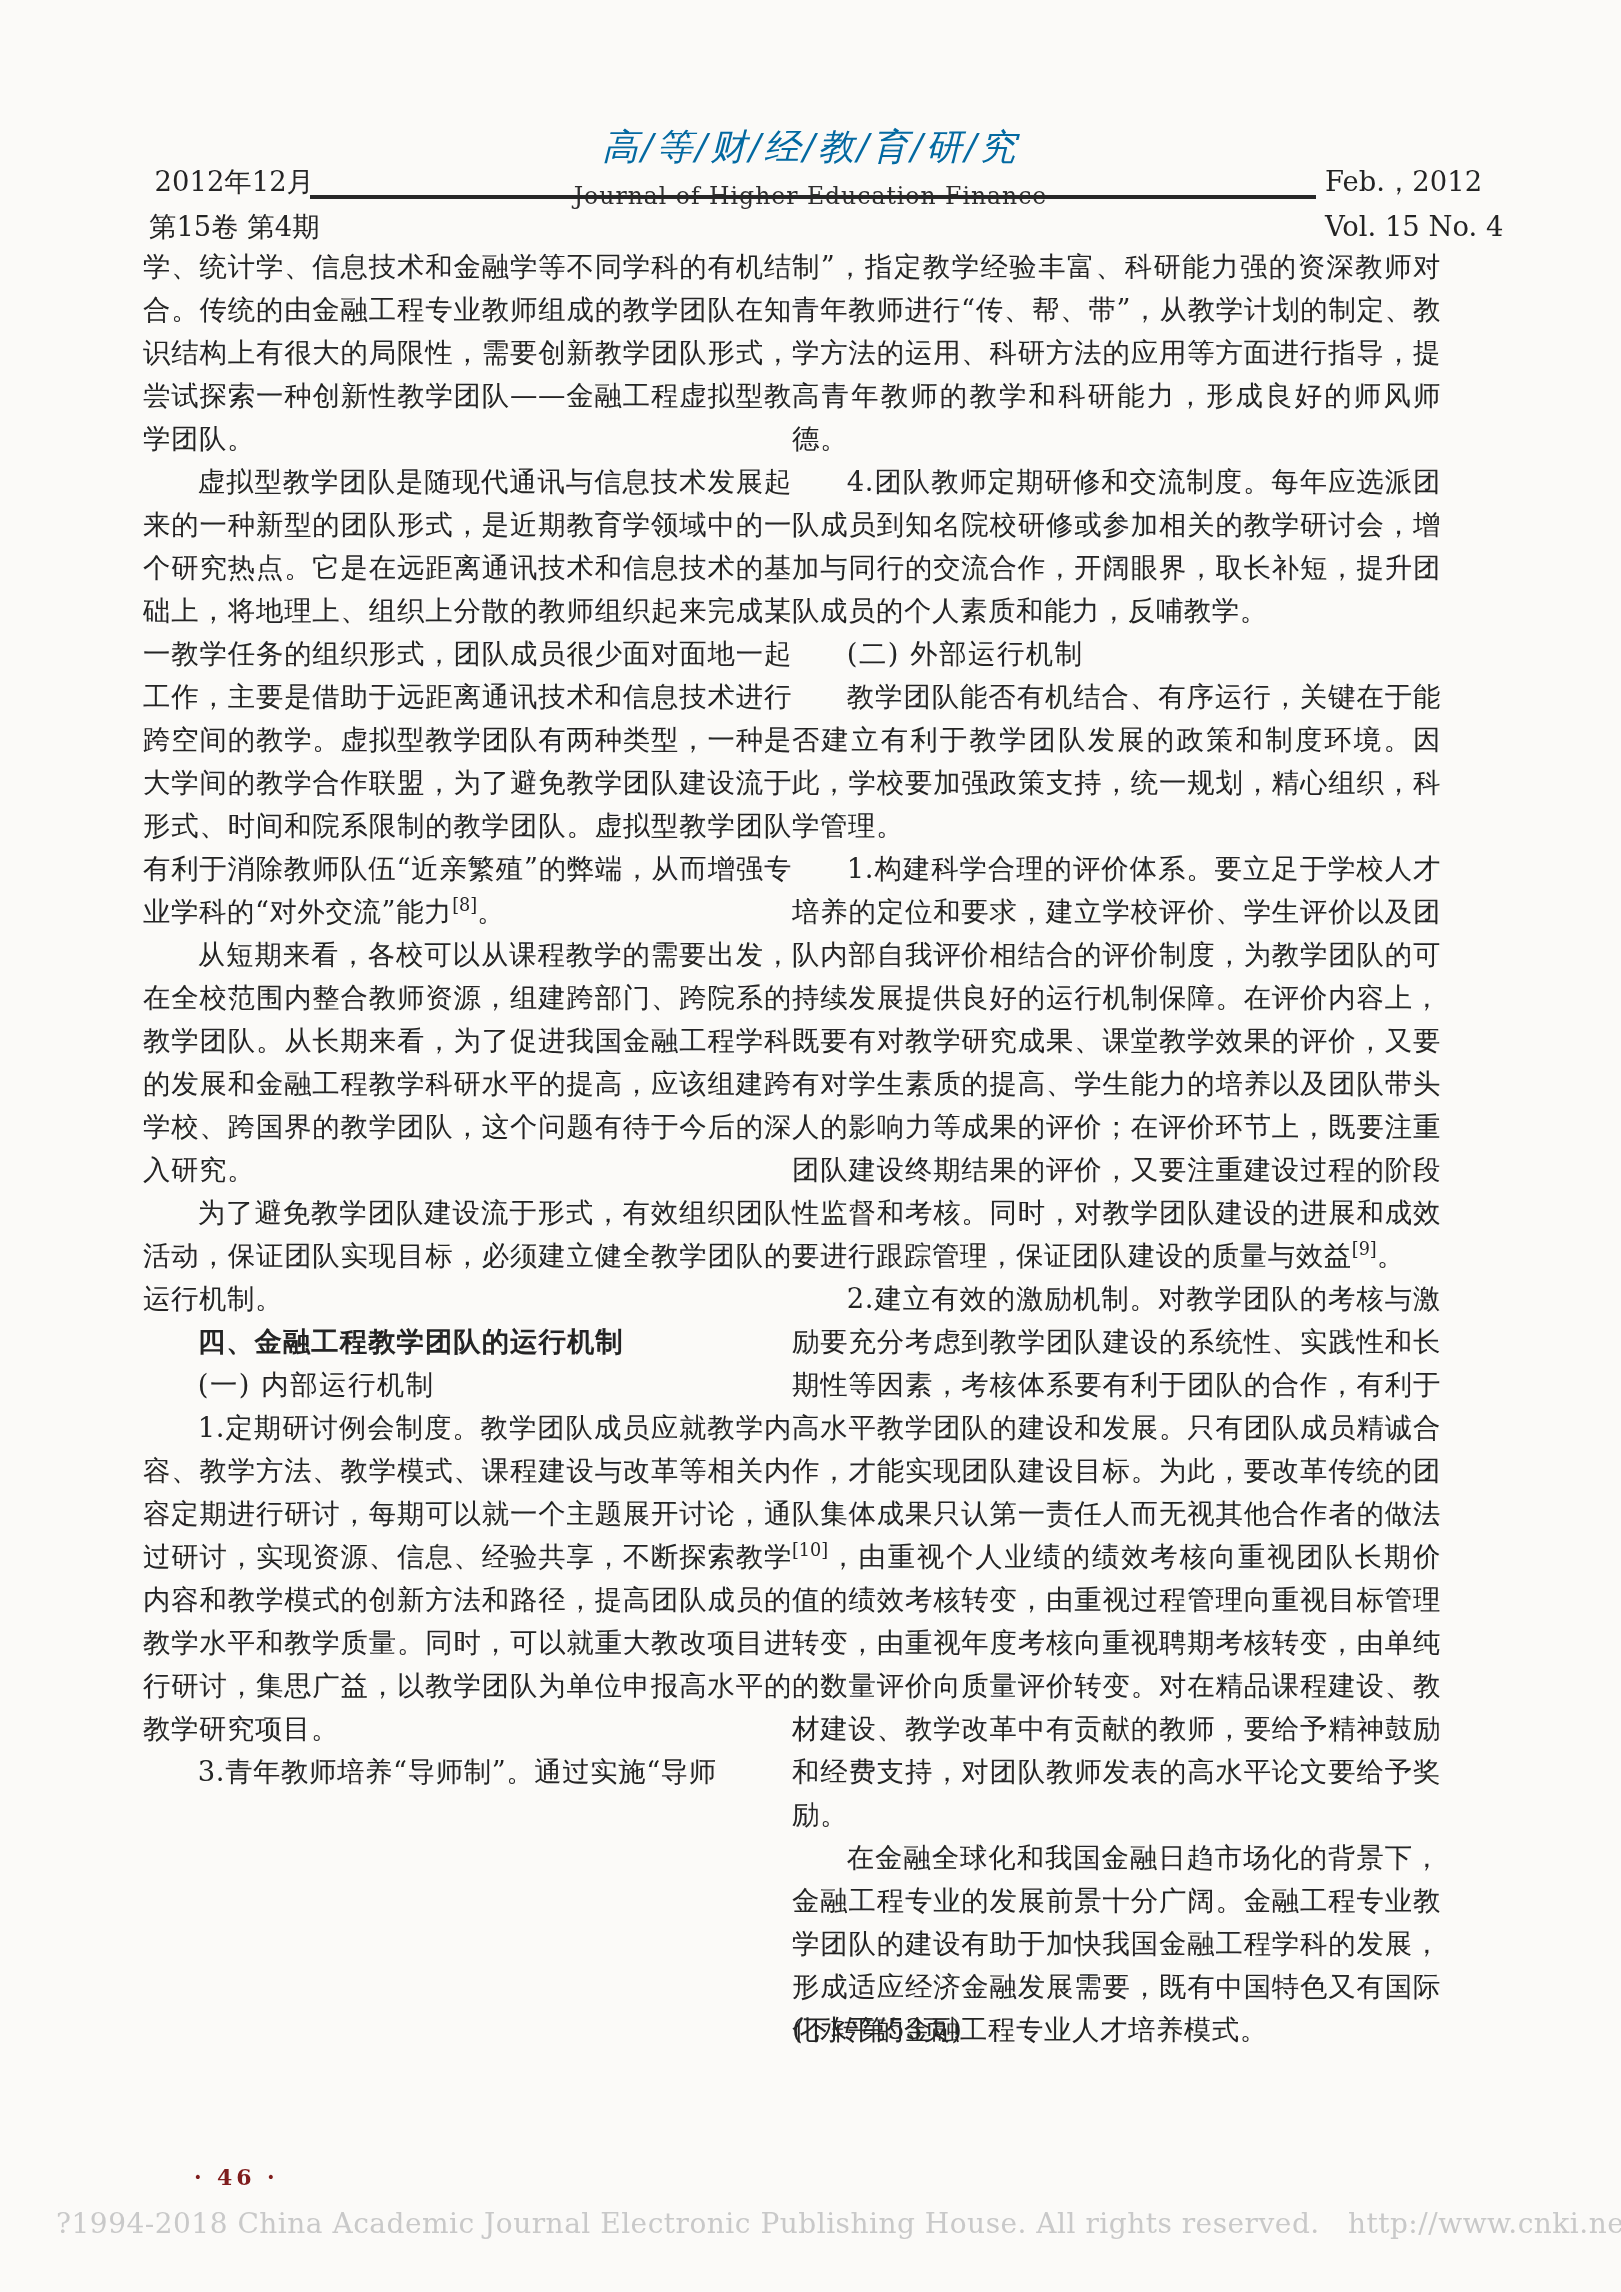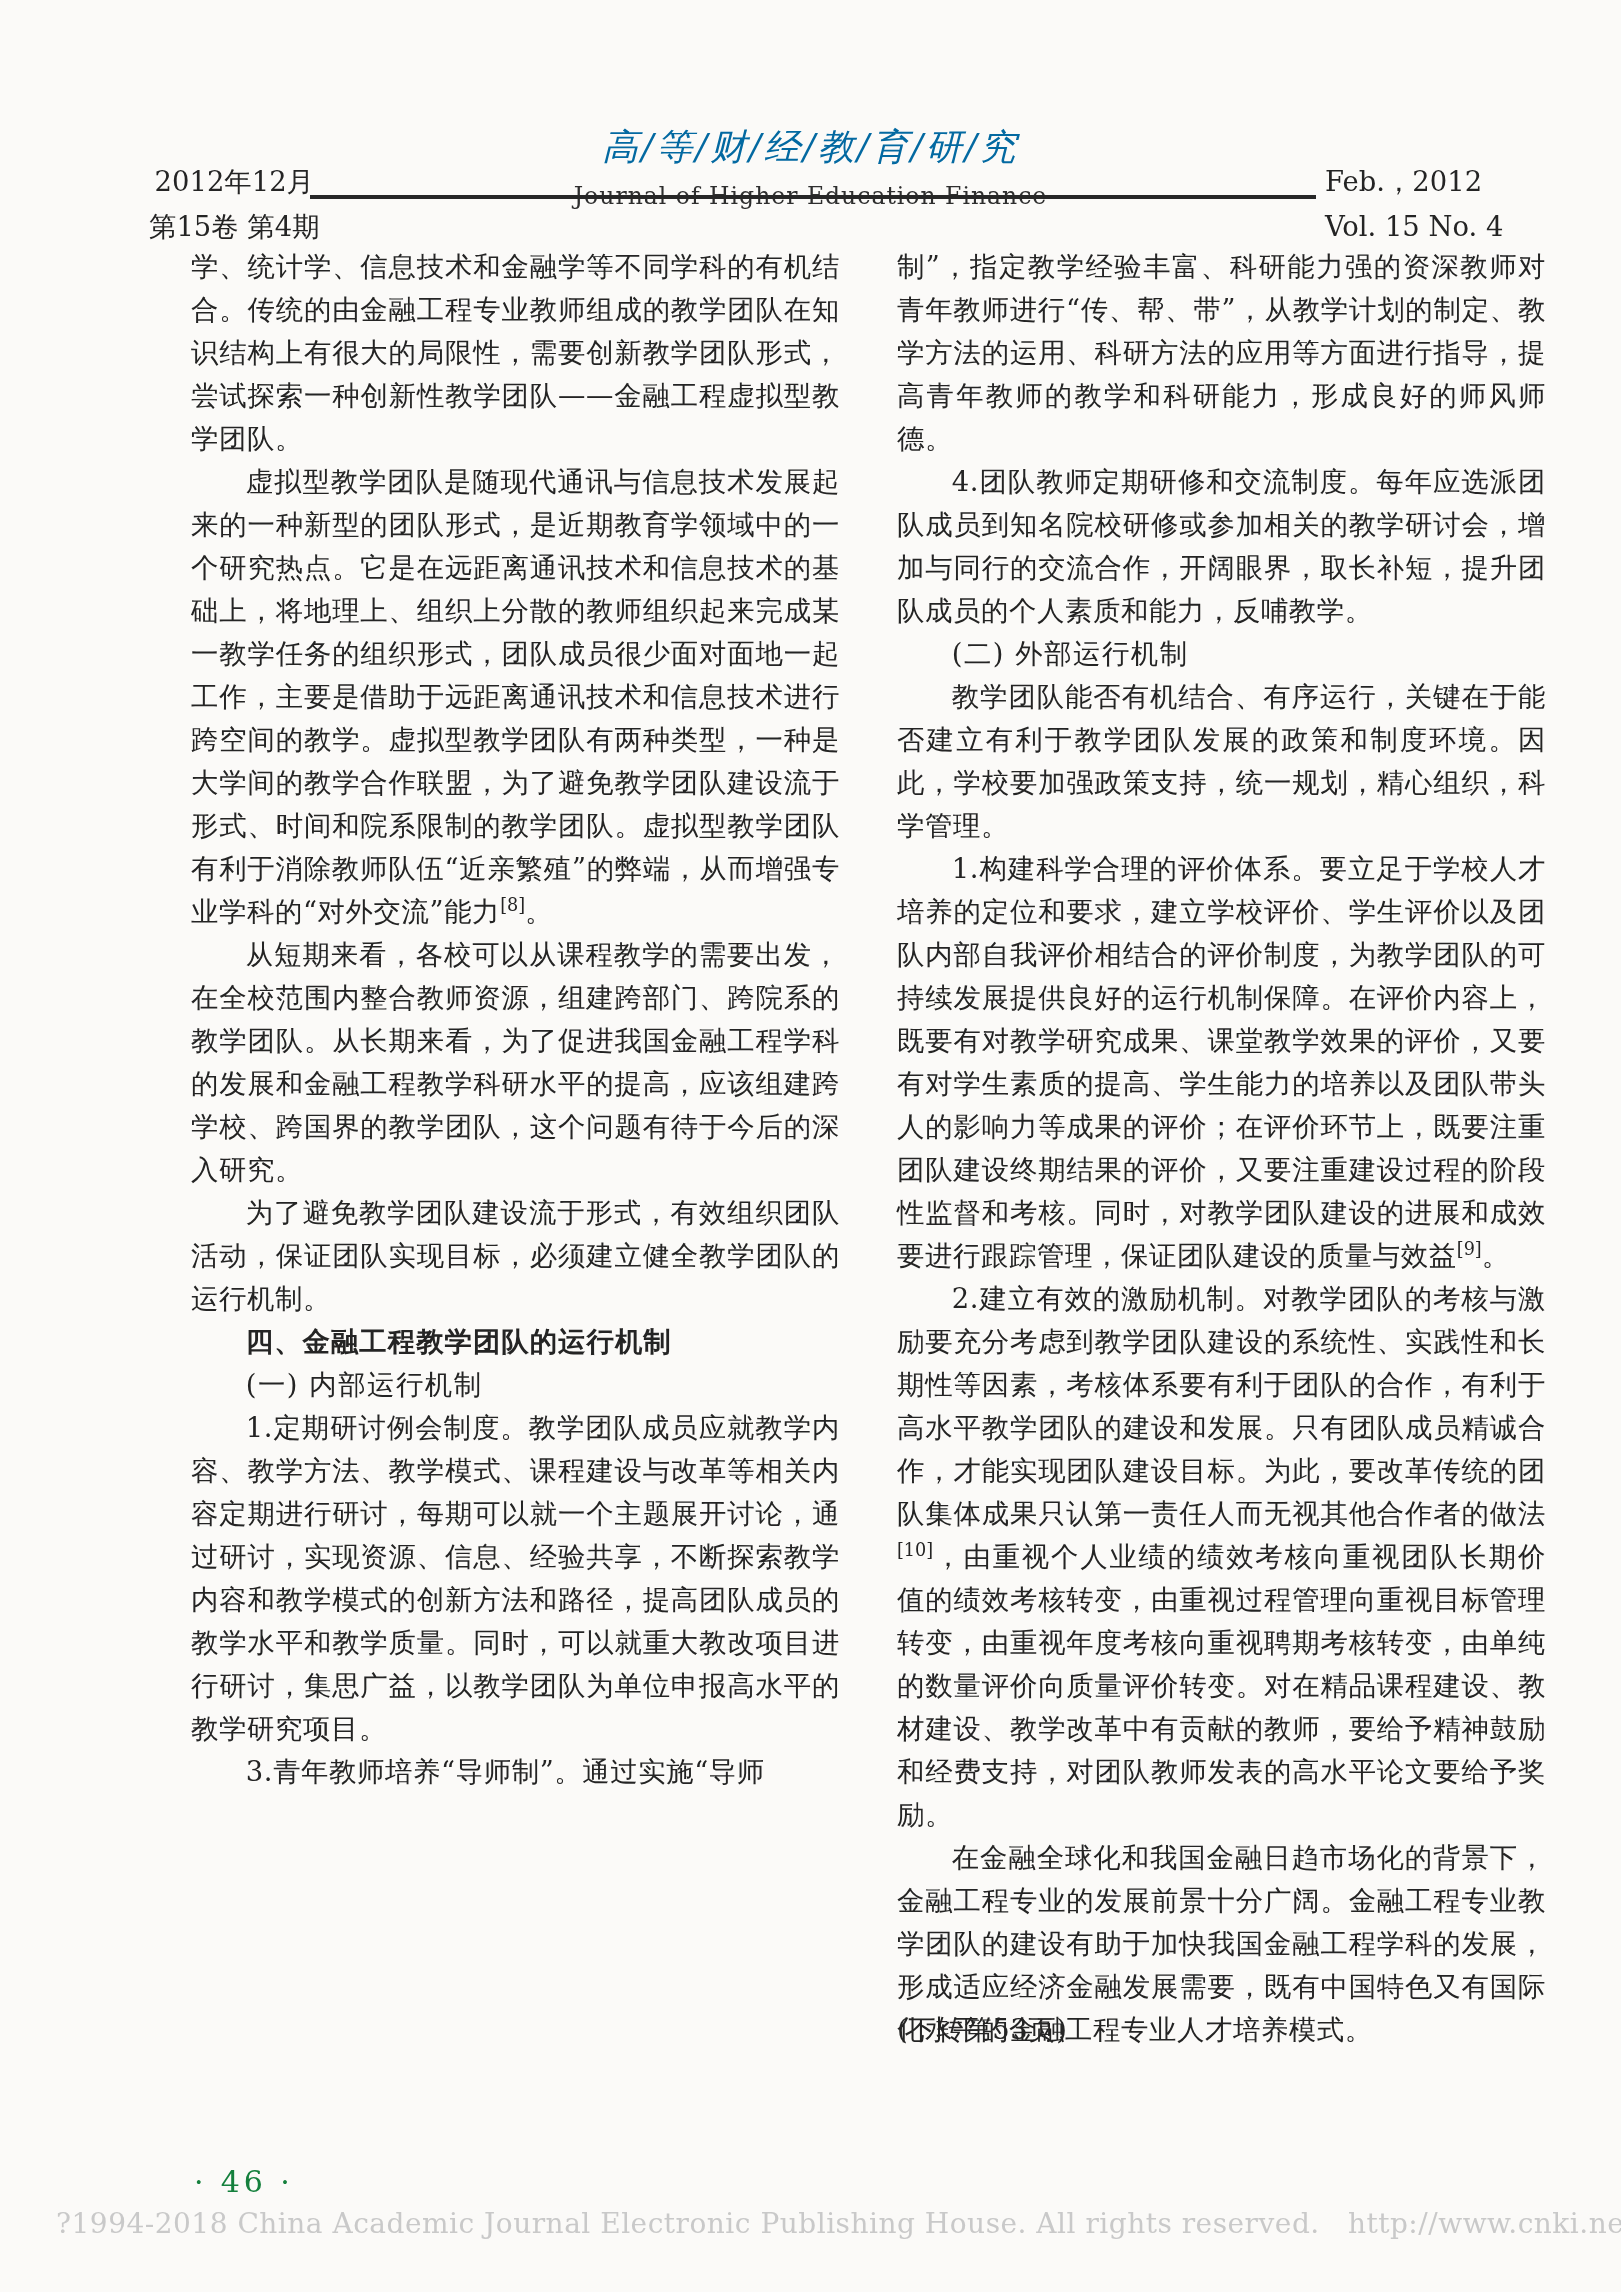--- a/index.html
+++ b/index.html
@@ -23,21 +23,21 @@
   .header-rule {
     position:absolute; top:195px; left:310px; width:1006px; height:3.9px;
     background:#272727;
   }
   .header-left  { position:absolute; top:159px; left:149px;  font-size:27.4px; line-height:45px; white-space:nowrap;text-align:center; }
   .header-right { position:absolute; top:159px; left:1325px; font-size:27.4px; line-height:45px; white-space:nowrap; }
 
   
   .columns {
     position:absolute; top:245px; left:143px;
-    display:flex; gap:57px;margin-left:48px;
+    display:flex; 
   }
   .col {
     width:649px;
     font-size:27.4px; line-height:43px;
     letter-spacing:0.6px;
     text-align:justify; text-justify:inter-character;
     word-break:break-all;
     color:#242424;
   }
   .para { margin:0; text-indent:2em; }
@@ -47,21 +47,21 @@
     font-family:"DejaVu Sans","Liberation Sans",sans-serif;
     letter-spacing:1px;
   }
   .para.subheading { letter-spacing:1.5px; }
   .para.note { text-indent:0; text-align:left; margin-top:-43px; }
   .sup { font-size:17.6px; vertical-align:super; line-height:0; letter-spacing:0; }
 
   
   .page-number {
     position:absolute; top:2164px; left:194px;
-    font-size:30px; letter-spacing:3.9px; color:#15803d; white-space:nowrap;
+    font-size:22px; letter-spacing:3.9px; color:#7f1d1d; white-space:nowrap;font-weight:bold;
   }
   .watermark {
     position:absolute; top:2207px; left:56px;
     font-size:28px; color:#c9c9c9;
     white-space:pre; letter-spacing:0.5px;
   }
 </style>
 </head>
 <body>
 

